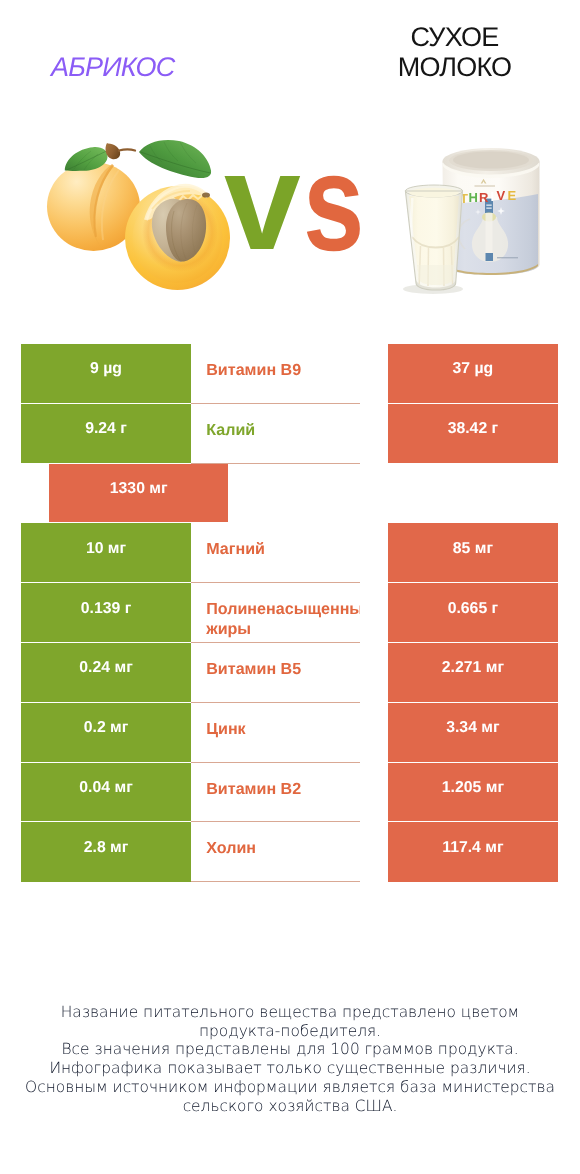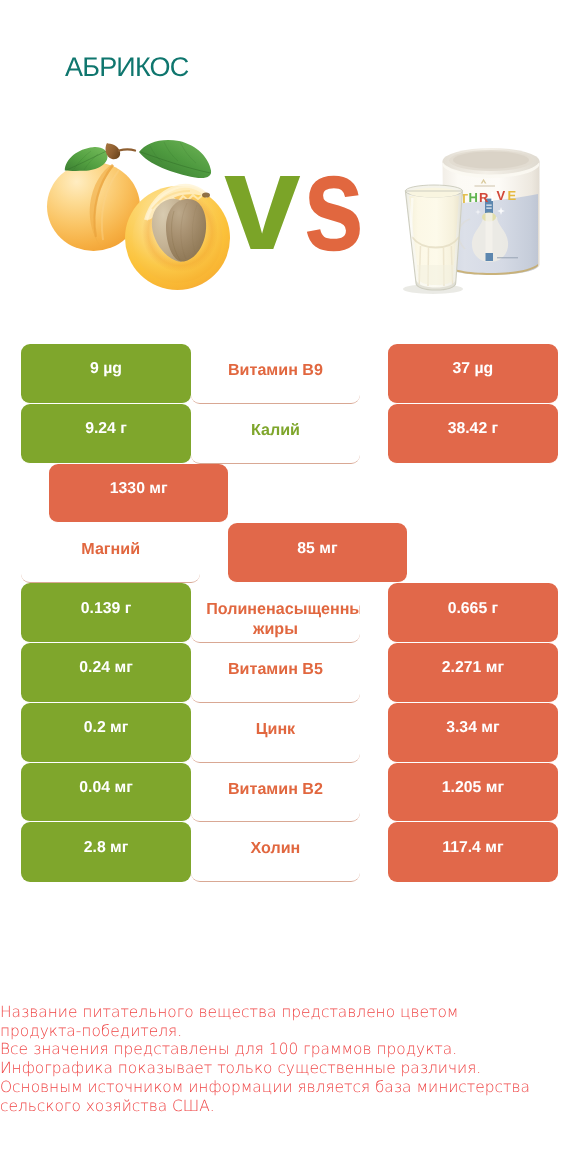--- a/index.html
+++ b/index.html
@@ -1,49 +1,53 @@
 <!DOCTYPE html>
 <html><head>
 <meta charset="utf-8">
 <style>
   html,body{margin:0;padding:0;}
   body{width:580px;height:1174px;background:#fff;font-family:"Liberation Sans",sans-serif;-webkit-font-smoothing:antialiased;text-rendering:geometricPrecision;}
   .page{transform:translateZ(0);}
   .page{position:relative;width:580px;height:1174px;overflow:hidden;}
   
   .titles{position:absolute;left:0;top:0;width:580px;height:118px;}
-  .title-left{position:absolute;left:65px;top:52px;font-size:27px;color:#0f766e;letter-spacing:-0.8px;line-height:31px;}
+  .title-left{position:absolute;left:51px;top:52px;font-size:27px;color:#8b5cf6;letter-spacing:-0.8px;line-height:31px;font-style:italic;}
   .title-right{position:absolute;left:334px;top:21.5px;width:241px;font-size:27px;color:#151515;letter-spacing:-0.8px;text-align:center;line-height:30.5px;}
   
   .hero{position:absolute;left:0;top:0;width:580px;height:330px;}
   .apricot-wrap{position:absolute;left:40px;top:125px;}
   .milk-wrap{position:absolute;left:395px;top:145px;}
   .vs{position:absolute;left:224px;top:133px;font-size:138px;font-weight:700;line-height:1;}
   .vs .v{color:#7BA428;display:inline-block;}
   .vs .s{color:#E1673F;display:inline-block;transform:scaleX(0.80);transform-origin:left center;margin-left:2px;position:relative;top:1px;}
   
   .table{position:absolute;left:21.3px;top:344.1px;width:536.3px;}
   .row{display:flex;height:59.8px;}
-  .cell{display:flex;align-items:center;justify-content:center;width:178.77px;text-align:center;font-size:15.8px;font-weight:bold;box-sizing:border-box;line-height:19px;padding-bottom:9px;border-radius:9px;}
+  .cell{display:flex;align-items:center;justify-content:center;width:178.77px;text-align:center;font-size:15.8px;font-weight:bold;box-sizing:border-box;line-height:19px;padding-bottom:9px;}
   .c-left{background:#7FA62C;color:#fff;border-bottom:1.8px solid #fff;}
   .c-mid{background:#fff;border-bottom:1px solid #D9A894;overflow:hidden;font-size:16.1px;padding-bottom:5px;display:block;position:relative;}
-  .c-mid .midtxt{position:absolute;left:0;right:0;top:15.9px;padding:0 15.5px;box-sizing:border-box;text-align:center;line-height:20px;}
+  .c-mid .midtxt{position:absolute;left:0;right:0;top:15.9px;padding:0 15.5px;box-sizing:border-box;text-align:left;line-height:20px;}
   .c-right{background:#E1684A;color:#fff;border-bottom:1.8px solid #fff;margin-left:28px;}
   .row:last-child .c-left,.row:last-child .c-right{border-bottom:none;}
   .win-1{color:#7FA62C;}
   .win-2{color:#E1673F;}
   
-  .footer{position:absolute;left:0;top:1003px;width:580px;text-align:left;font-family:"DejaVu Sans",sans-serif;font-weight:300;font-size:15.4px;color:#ef4444;line-height:18.7px;}
+  .footer{position:absolute;left:0;top:1003px;width:580px;text-align:center;font-family:"DejaVu Sans",sans-serif;font-weight:300;font-size:15.4px;color:#0f172a;line-height:18.7px;}
 </style>
 </head>
 <body>
 
 <div class="page">
   <div class="titles">
     <div class="title-left">АБРИКОС</div>
+    <div class="title-right">
+      <div>СУХОЕ</div>
+      <div>МОЛОКО</div>
+    </div>
   </div>
   <div class="hero">
     <div class="apricot-wrap">
       <svg viewBox="0 0 210 170" width="210" height="170">
         <defs>
           <radialGradient id="apFull" cx="32%" cy="22%" r="84%">
             <stop offset="0%" stop-color="#FFEDC2"></stop>
             <stop offset="28%" stop-color="#FDDB93"></stop>
             <stop offset="58%" stop-color="#FAC566"></stop>
             <stop offset="84%" stop-color="#F6B044"></stop>
@@ -220,20 +224,21 @@
         <div class="cell c-left">9.24 г</div>
         <div class="cell c-mid win-1">
           <div class="midtxt">Калий</div>
         </div>
         <div class="cell c-right">38.42 г</div>
       </div>
       <div class="row">
         <div class="cell c-right">1330 мг</div>
       </div>
       <div class="row">
+        <div class="cell c-left">10 мг</div>
         <div class="cell c-mid win-2">
           <div class="midtxt">Магний</div>
         </div>
         <div class="cell c-right">85 мг</div>
       </div>
       <div class="row">
         <div class="cell c-left">0.139 г</div>
         <div class="cell c-mid win-2">
           <div class="midtxt">Полиненасыщенные жиры</div>
         </div>

